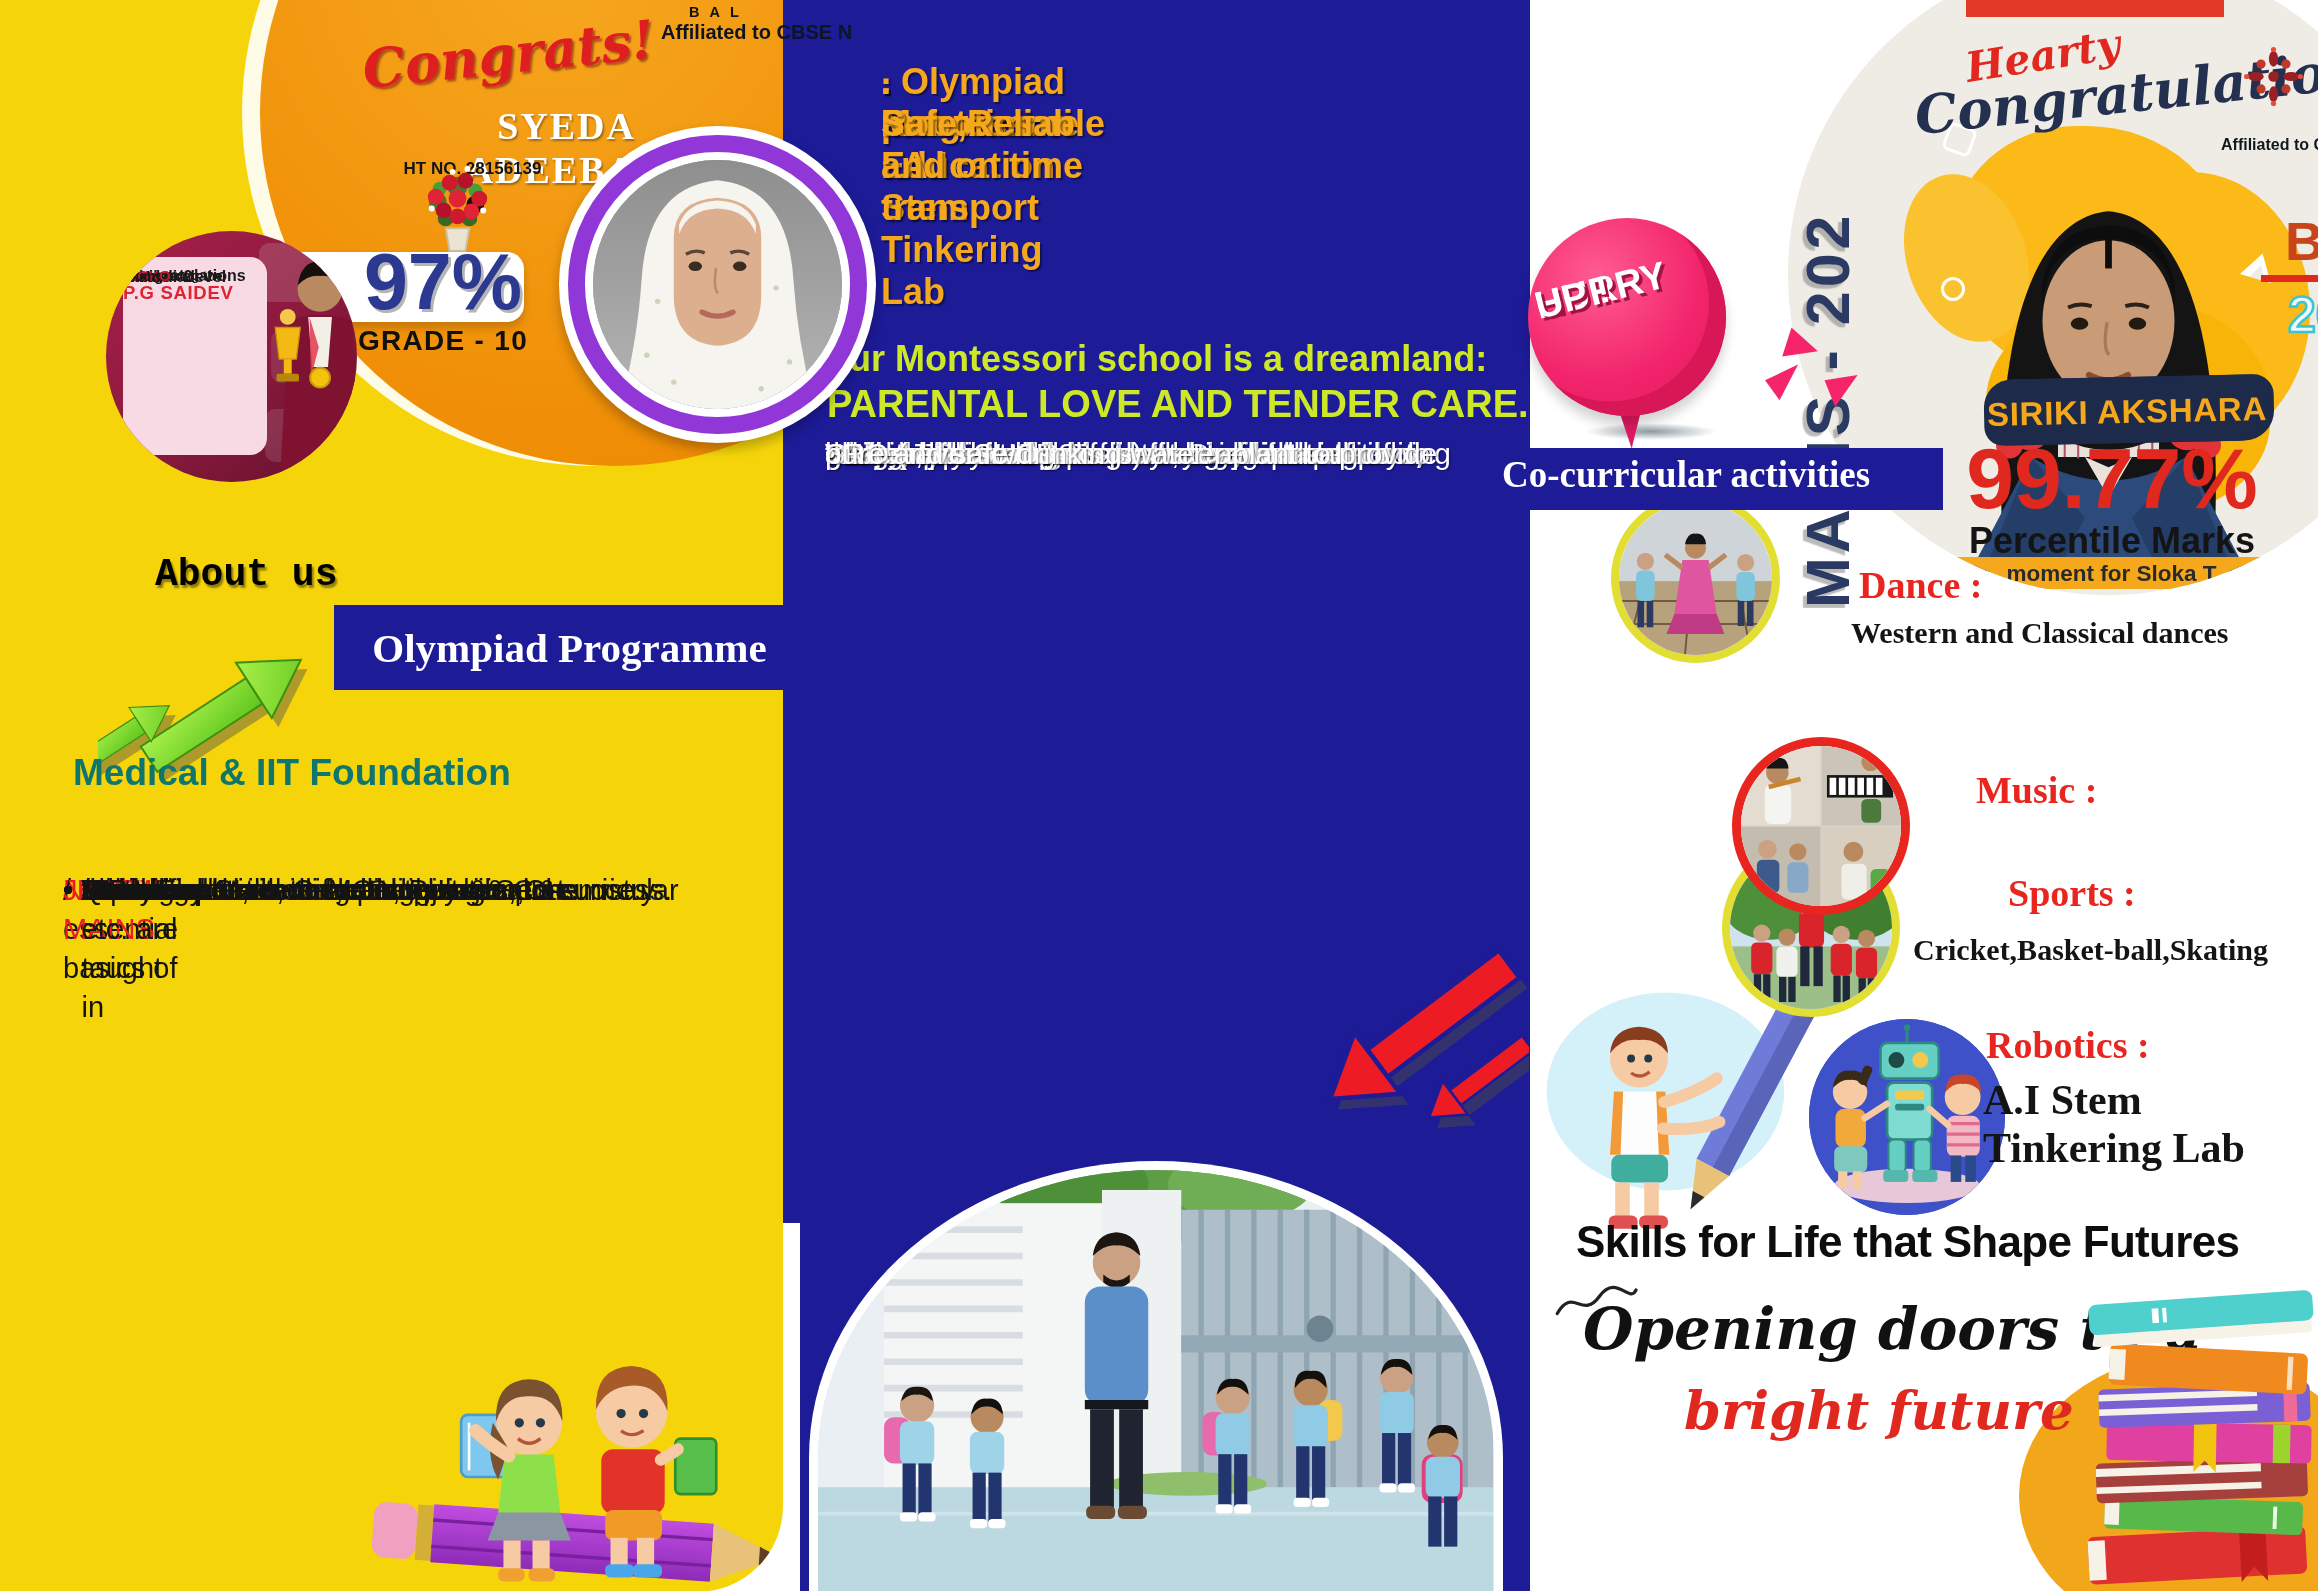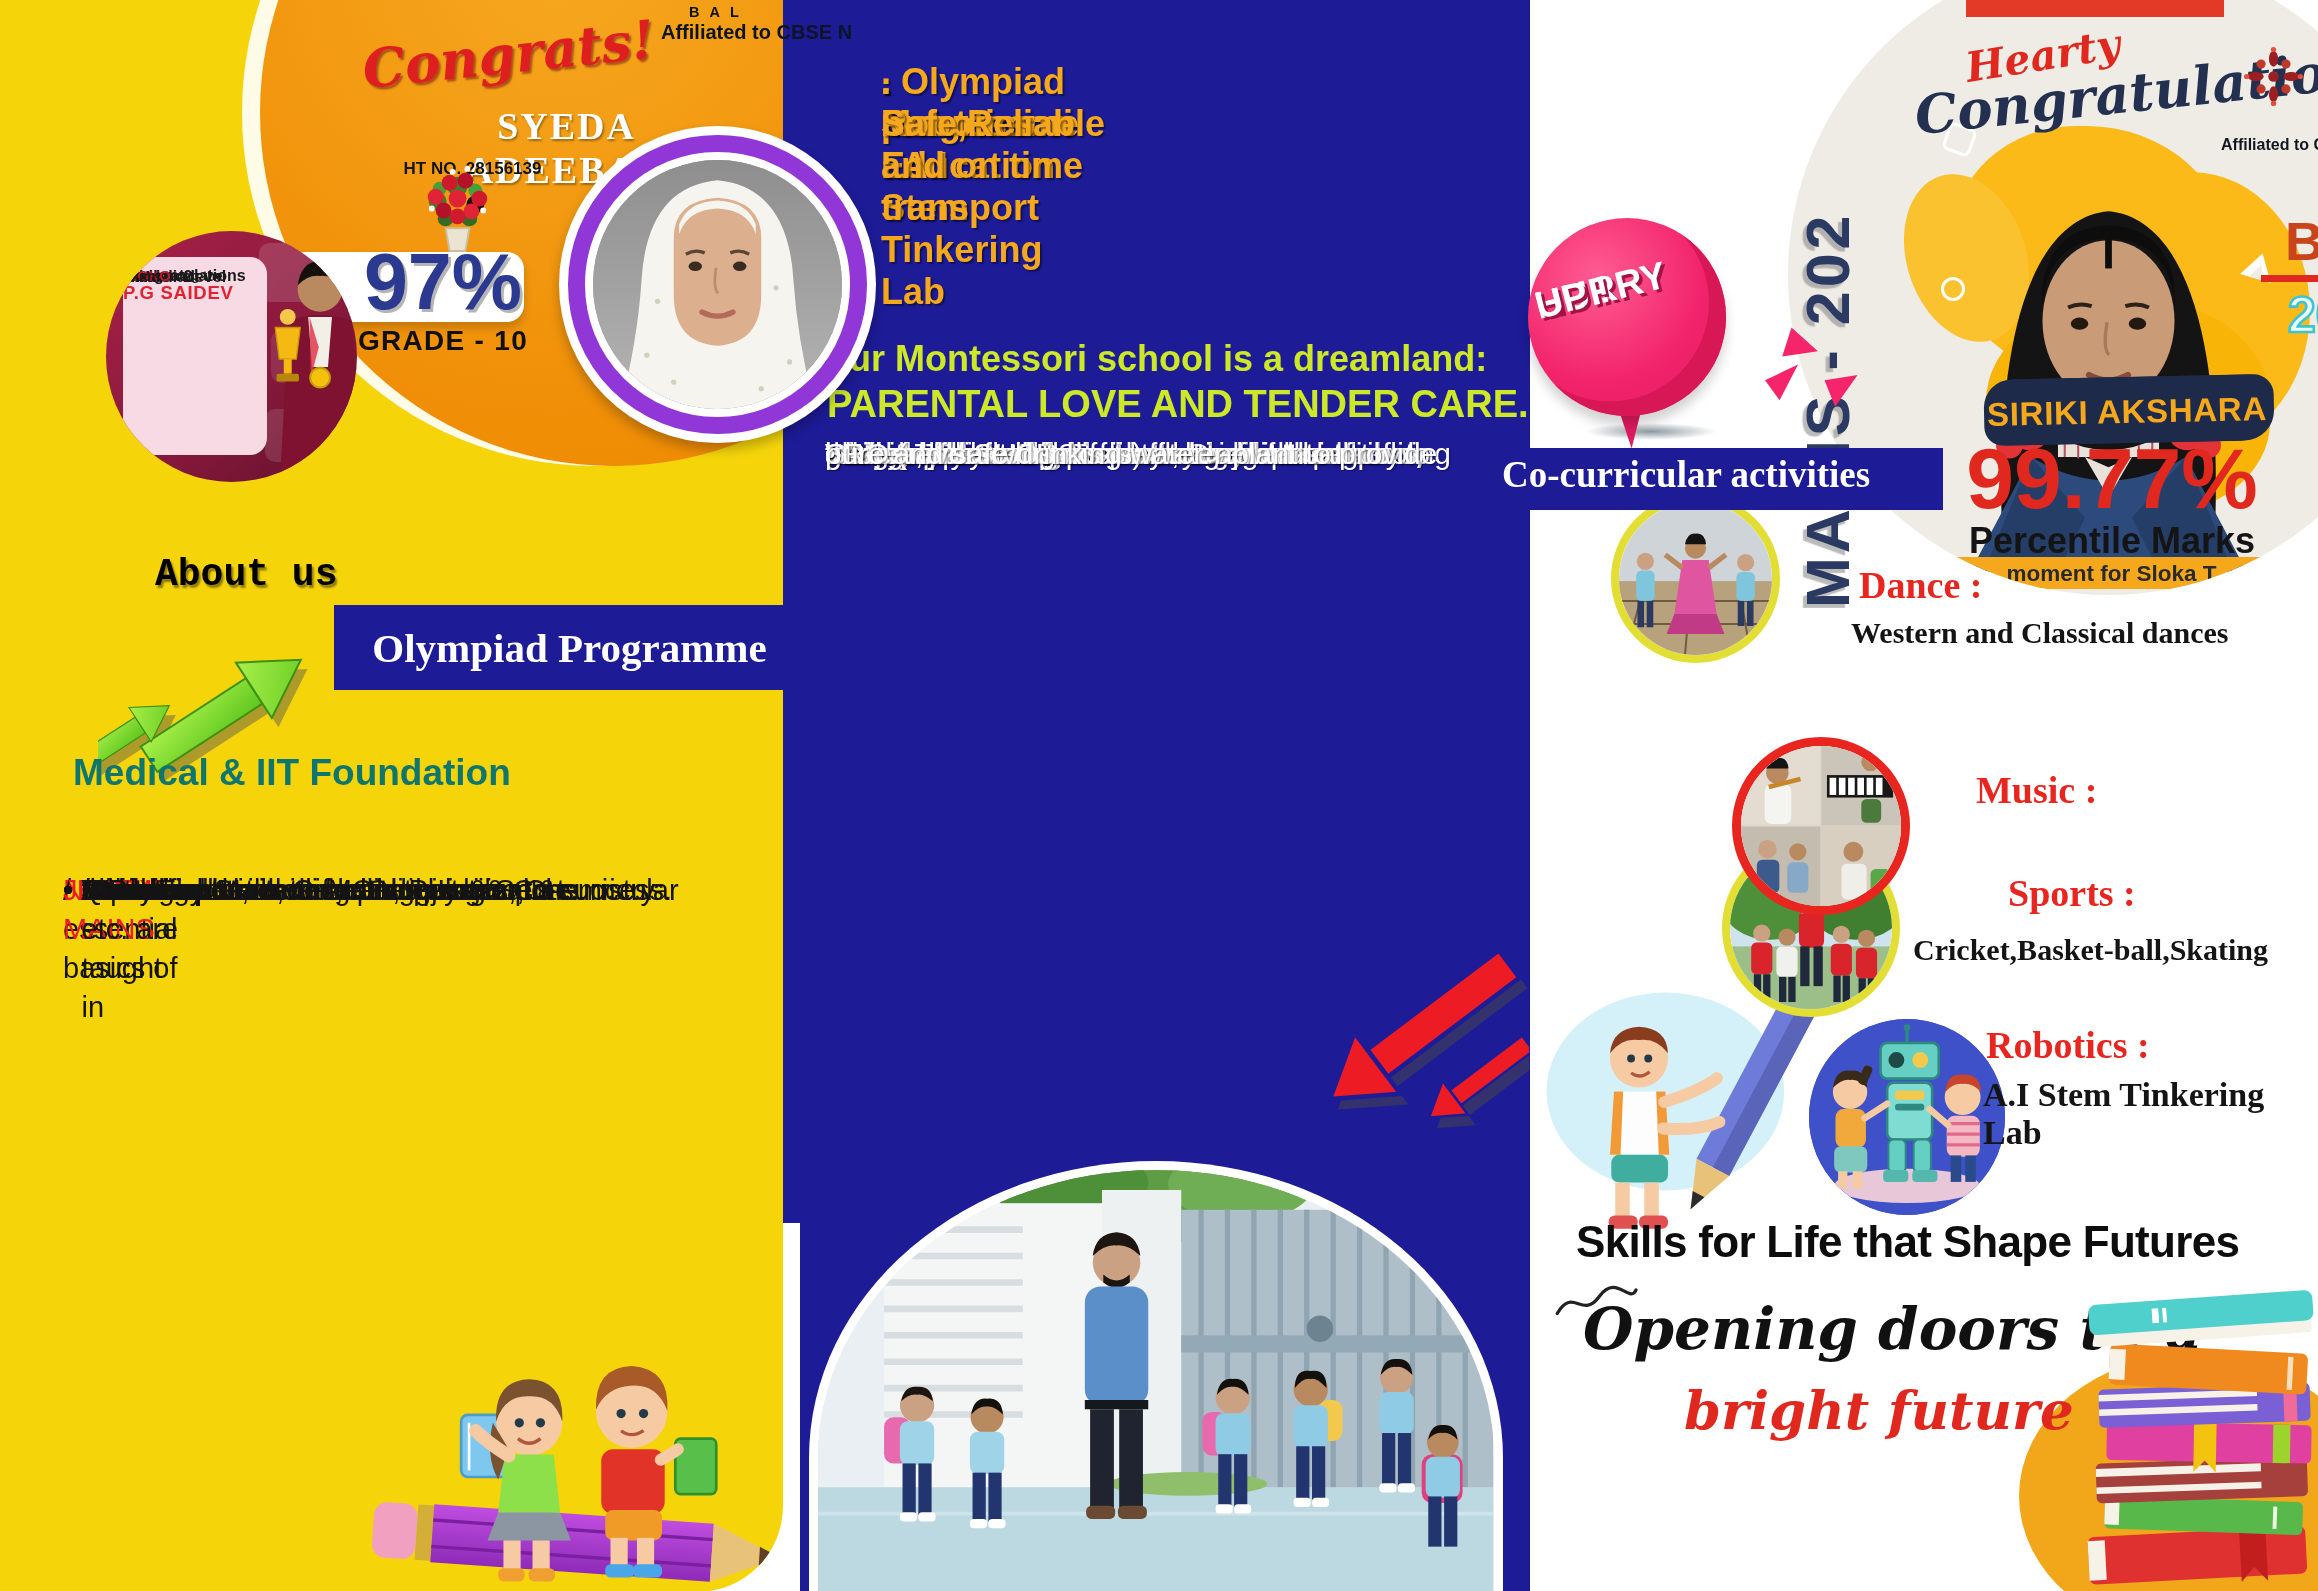--- a/index.html
+++ b/index.html
@@ -131,21 +131,21 @@
   .act-circle{border-radius:50%;overflow:hidden;z-index:6;}
   .dance-c{left:1611px;top:494px;width:169px;height:169px;border:8px solid #E3DE33;}
   .music-c{left:1732px;top:737px;width:178px;height:178px;border:9.3px solid #E8251F;}
   .sports-c{left:1722px;top:839px;width:178px;height:178px;border:8px solid #E3DE33;z-index:5;}
   .robot-c{left:1809px;top:1019px;width:196px;height:196px;background:#3F51C9;}
   .act-label{font-family:"Liberation Serif",serif;font-weight:bold;font-size:38px;color:#E8251F;z-index:6;}
   .act-desc{font-family:"Liberation Serif",serif;font-weight:bold;font-size:30px;color:#141414;z-index:6;}
   .dance-l{left:1859px;top:563px;} .dance-d{left:1851px;top:616px;}
   .music-l{left:1976px;top:768px;} .music-d{left:1973px;top:824px;}
   .sports-l{left:2008px;top:871px;} .sports-d{left:1913px;top:933px;}
-  .robot-l{left:1986px;top:1023px;} .robot-d{left:1983px;top:1076px;font-size:34px;}
+  .robot-l{left:1986px;top:1023px;} .robot-d{left:1983px;top:1076px;font-size:42px;}
   .boy-pencil{left:1540px;top:966px;width:297px;height:284px;z-index:4;}
   .squiggle{left:1553px;top:1282px;width:86px;height:46px;}
   .skills-line{left:1576px;top:1217px;font-weight:bold;font-size:44px;color:#0d0d0d;z-index:6;letter-spacing:-0.7px;}
   .opening1{left:1583px;top:1295px;font-family:"DejaVu Serif",serif;font-style:italic;font-weight:bold;
             font-size:58px;color:#111;z-index:6;}
   .opening2{left:1684px;top:1379px;font-family:"DejaVu Serif",serif;font-style:italic;font-weight:bold;
             font-size:53px;color:#E0281E;z-index:6;}
   .orange-blob{left:2019px;top:1354px;width:350px;height:284px;border-radius:50%;background:#F2A71B;z-index:5;}
   .books{left:2075px;top:1274px;width:243px;height:317px;z-index:6;}
 </style>

